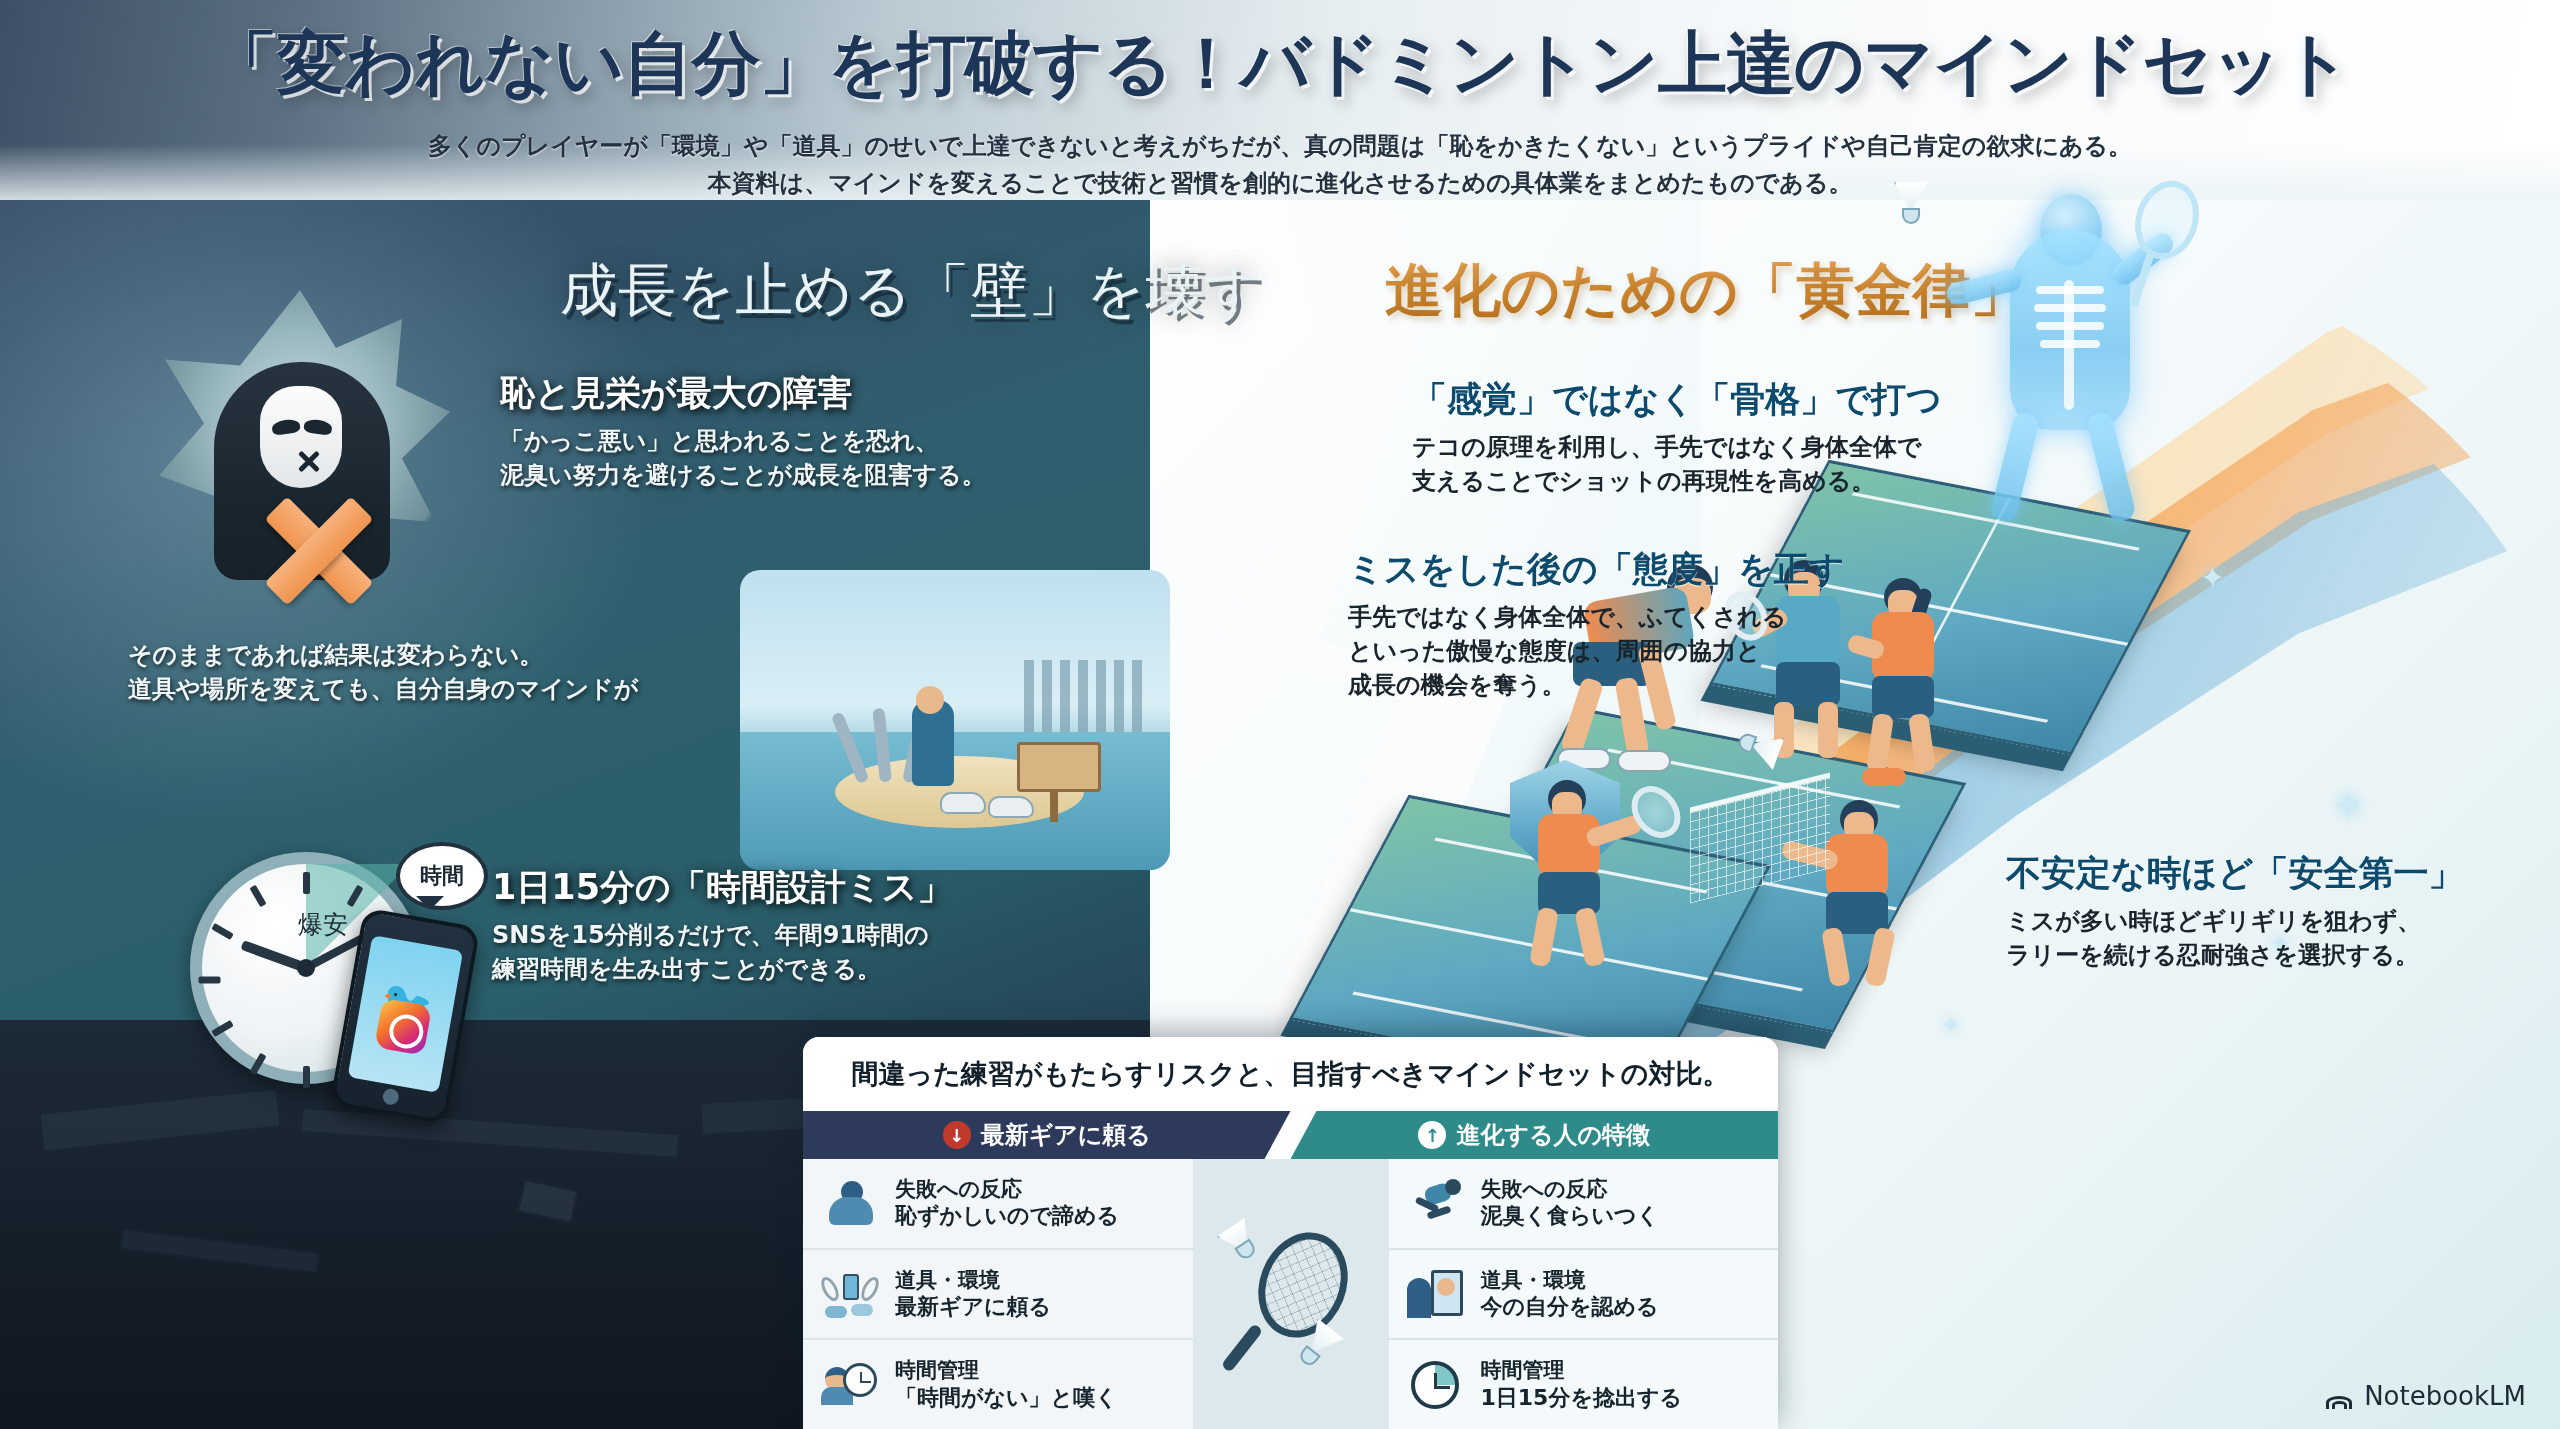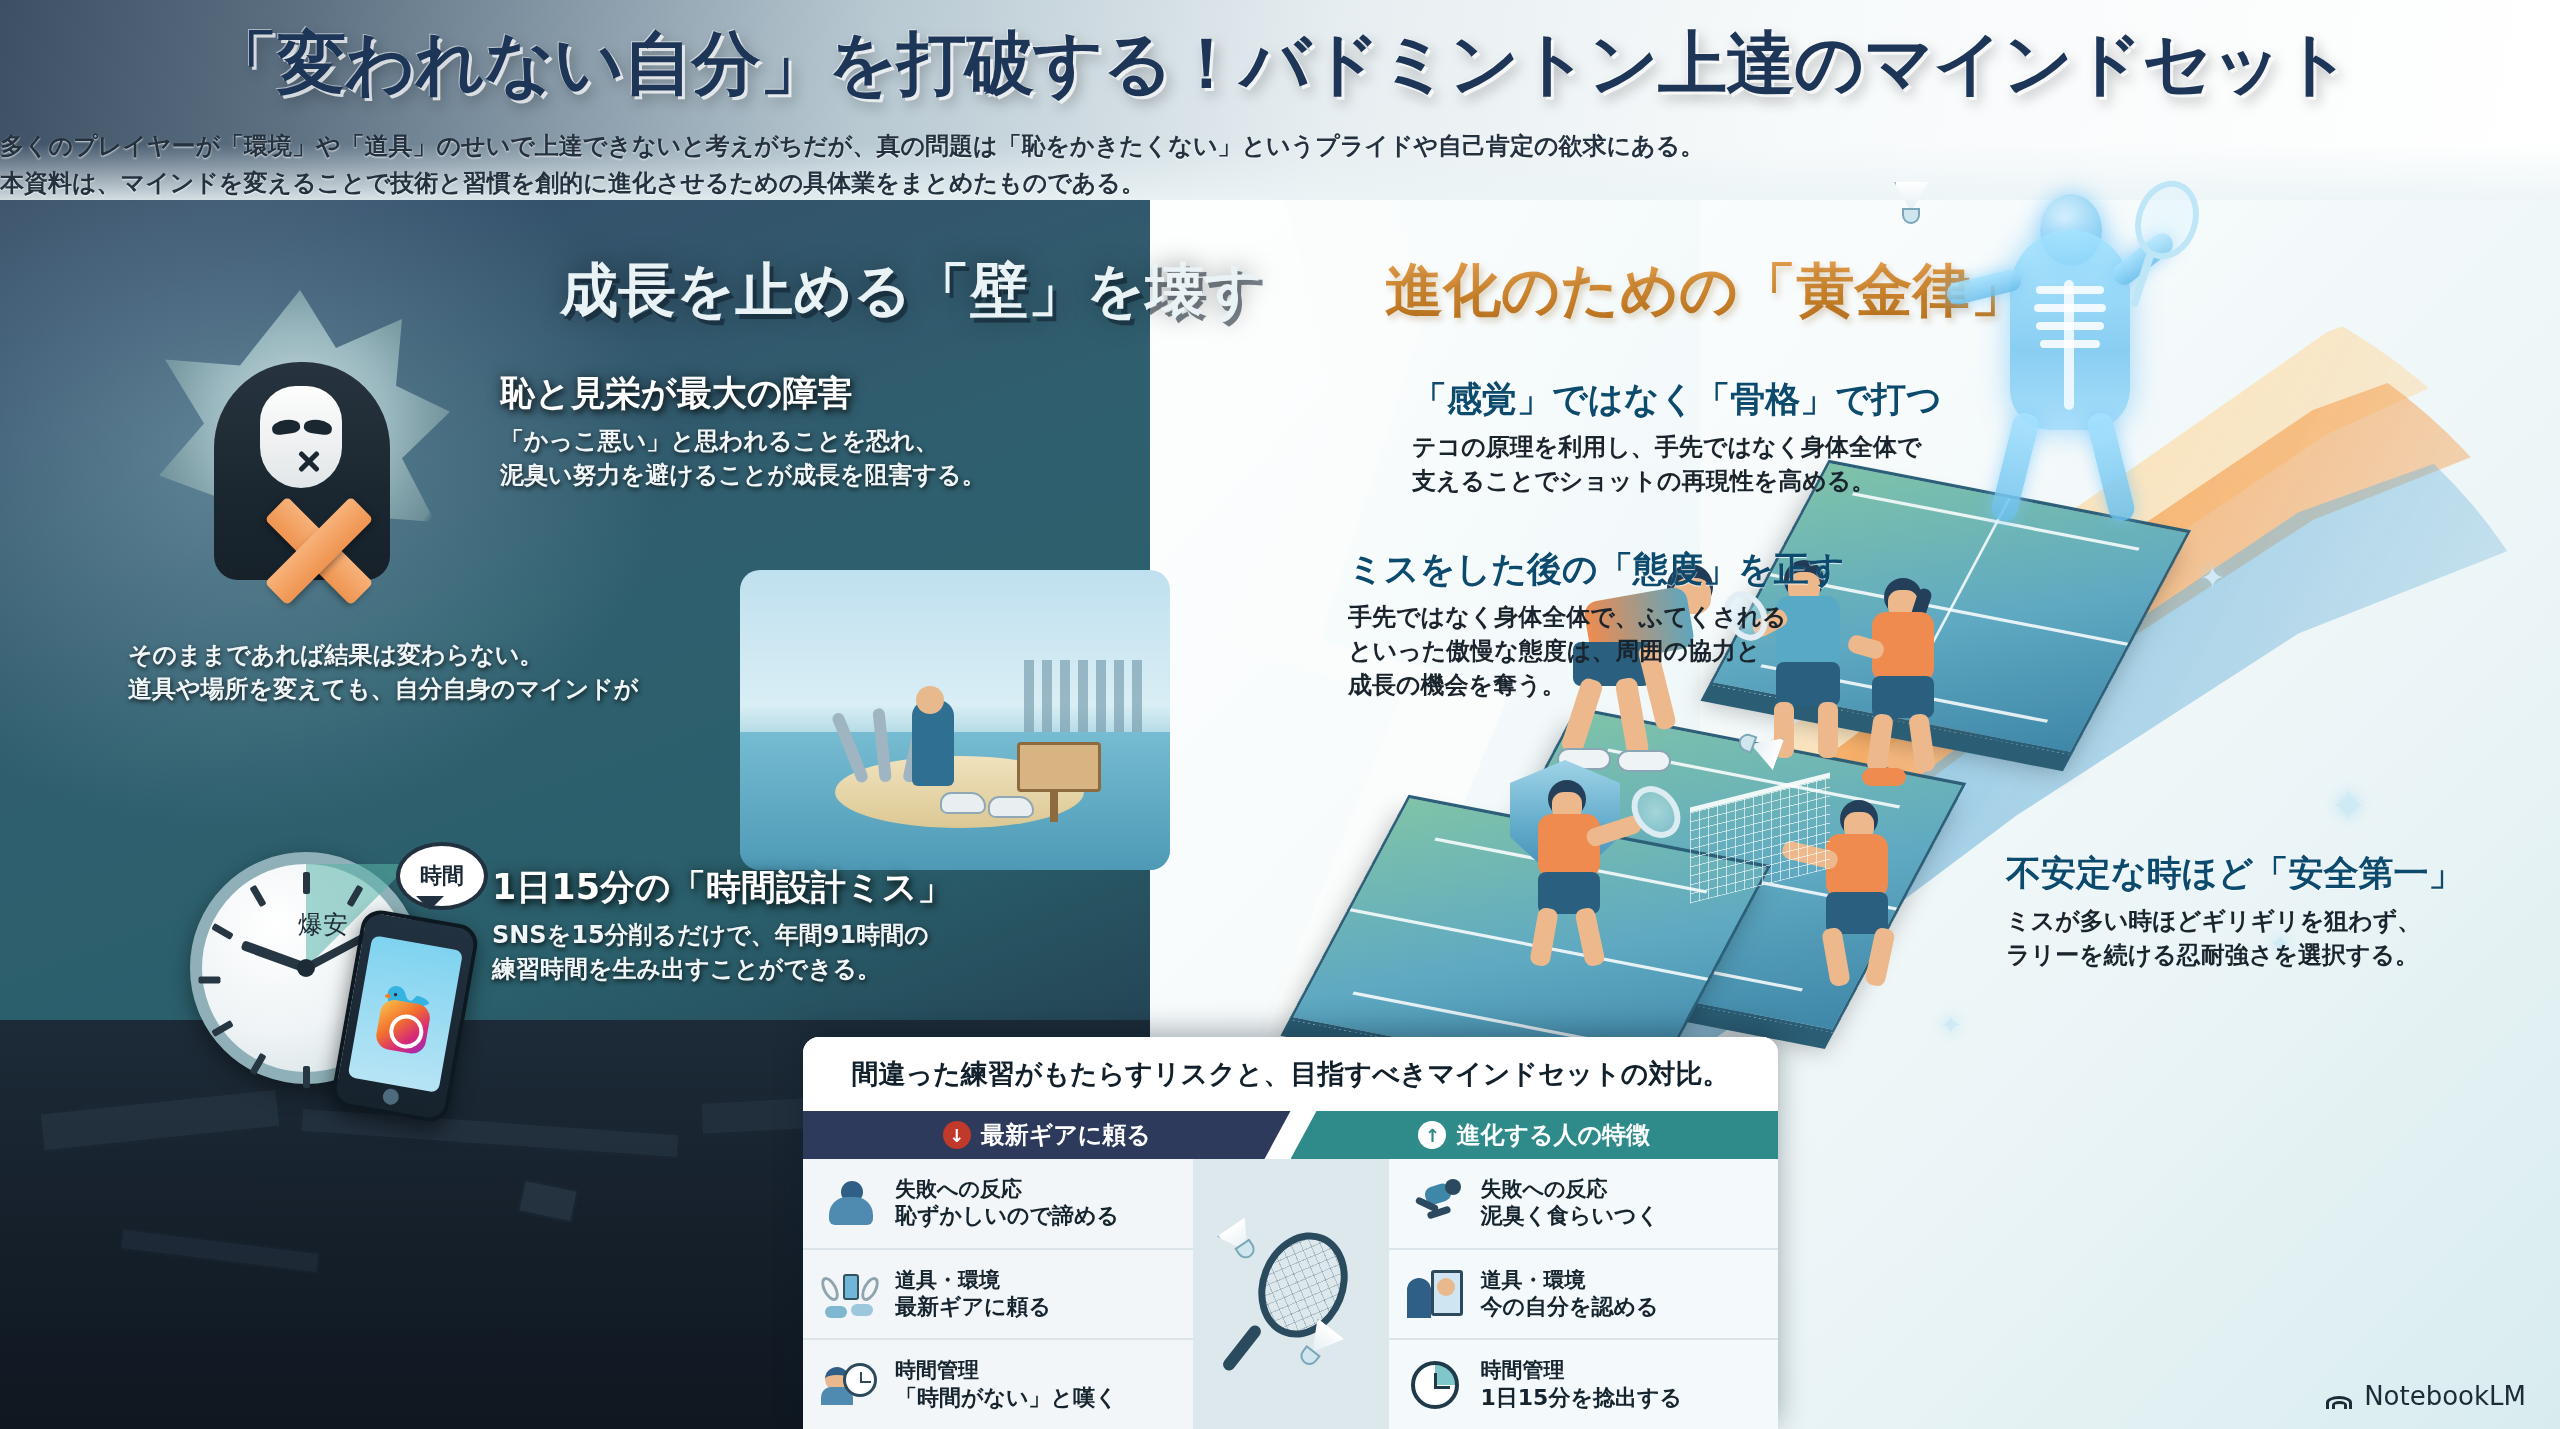--- a/index.html
+++ b/index.html
@@ -61,29 +61,29 @@
     position:absolute;left:0;top:18px;width:2560px;text-align:center;
     font-size:69px;font-weight:bold;letter-spacing:-1px;
     color:#1d3557;
     text-shadow:
       3px 3px 0 rgba(255,255,255,.75),
       -1px -1px 0 rgba(255,255,255,.5),
       5px 7px 14px rgba(0,0,0,.28);
     white-space:nowrap;
   }
   .subtitle{
-    position:absolute;left:0;top:128px;width:2560px;text-align:left;
+    position:absolute;left:0;top:128px;width:2560px;text-align:center;
     font-size:24px;line-height:1.55;color:#24313f;font-weight:600;
   }
   .subtitle div{text-shadow:0 1px 2px rgba(255,255,255,.8);}
 
   
   .h-left{
     position:absolute;left:560px;top:252px;
-    font-size:58px;font-weight:bold;color:#e9f2f5;
+    font-size:58px;font-weight:normal;color:#e9f2f5;
     text-shadow:4px 5px 0 rgba(12,28,40,.55), 0 0 26px rgba(0,0,0,.4);
     white-space:nowrap;
   }
   .h-right{
     position:absolute;left:1385px;top:252px;
     font-size:58px;font-weight:bold;
     background:linear-gradient(180deg,#e7a558 0%,#d0862e 55%,#b8701f 100%);
     -webkit-background-clip:text;background-clip:text;color:transparent;
     text-shadow:3px 4px 6px rgba(140,90,20,.25);
     white-space:nowrap;

